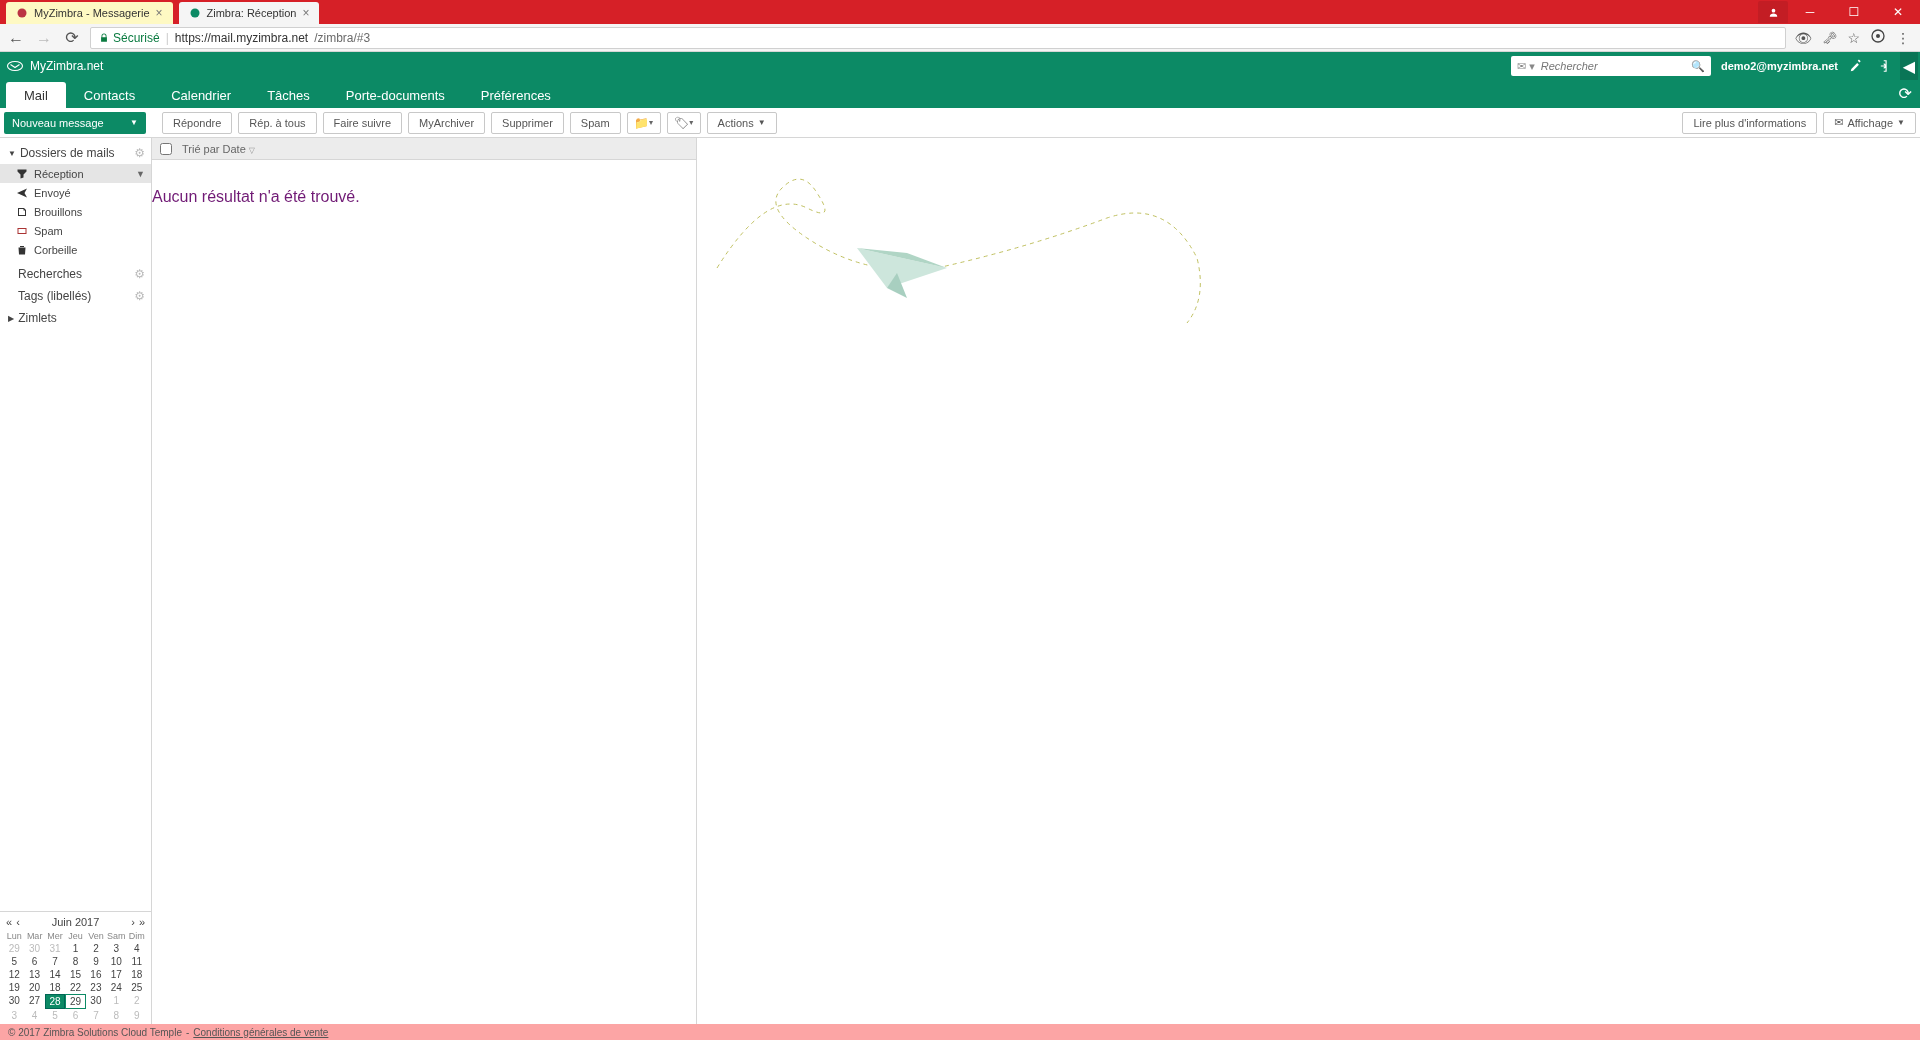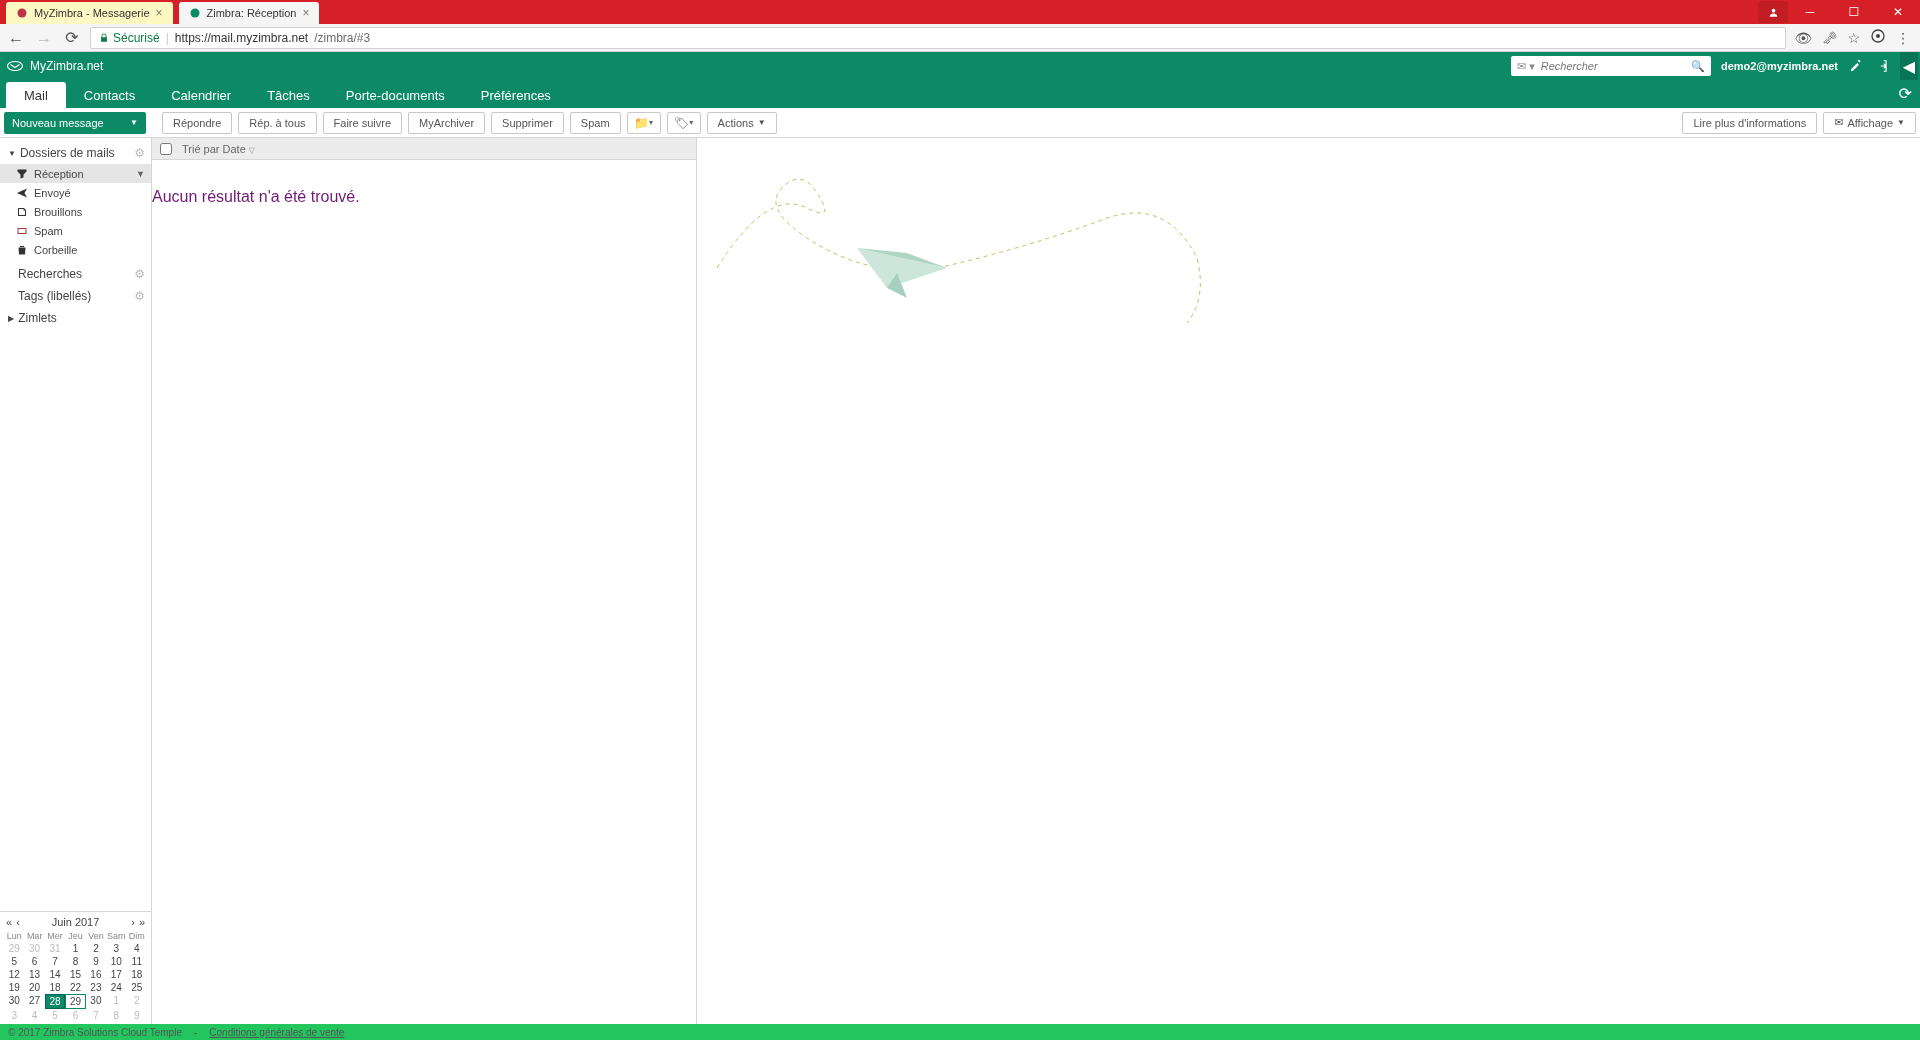--- a/index.html
+++ b/index.html
@@ -75,21 +75,21 @@
 
 .msg-list { width: 545px; border-right: 1px solid #d6d6d6; display: flex; flex-direction: column; }
 .msg-list-head { height: 22px; background: #ececec; border-bottom: 1px solid #d6d6d6; display: flex; align-items: center; padding: 0 8px; gap: 10px; font-size: 11px; color: #666; }
 .msg-empty { text-align: left; padding: 28px 0; color: #701a75; font-size: 16px; }
 
 
 .preview { flex: 1; position: relative; background: #fff; }
 .plane-svg { position: absolute; top: 10px; left: 10px; }
 
 
-.footer { height: 16px; background: #22c55e; border-top: 0; font-size: 10px; color: #555; padding: 0 8px; display: flex; align-items: center; gap: 12px; }
+.footer { height: 16px; background: #fca5a5; border-top: 0; font-size: 10px; color: #555; padding: 0 8px; display: flex; align-items: center; gap: 4px; }
 .footer a { color: #555; text-decoration: underline; }
 
 .tri { font-size: 8px; }
 </style>
 </head>
 <body>
 
 <div class="titlebar">
   <div class="tab inactive">
     <span class="tab-icon">

